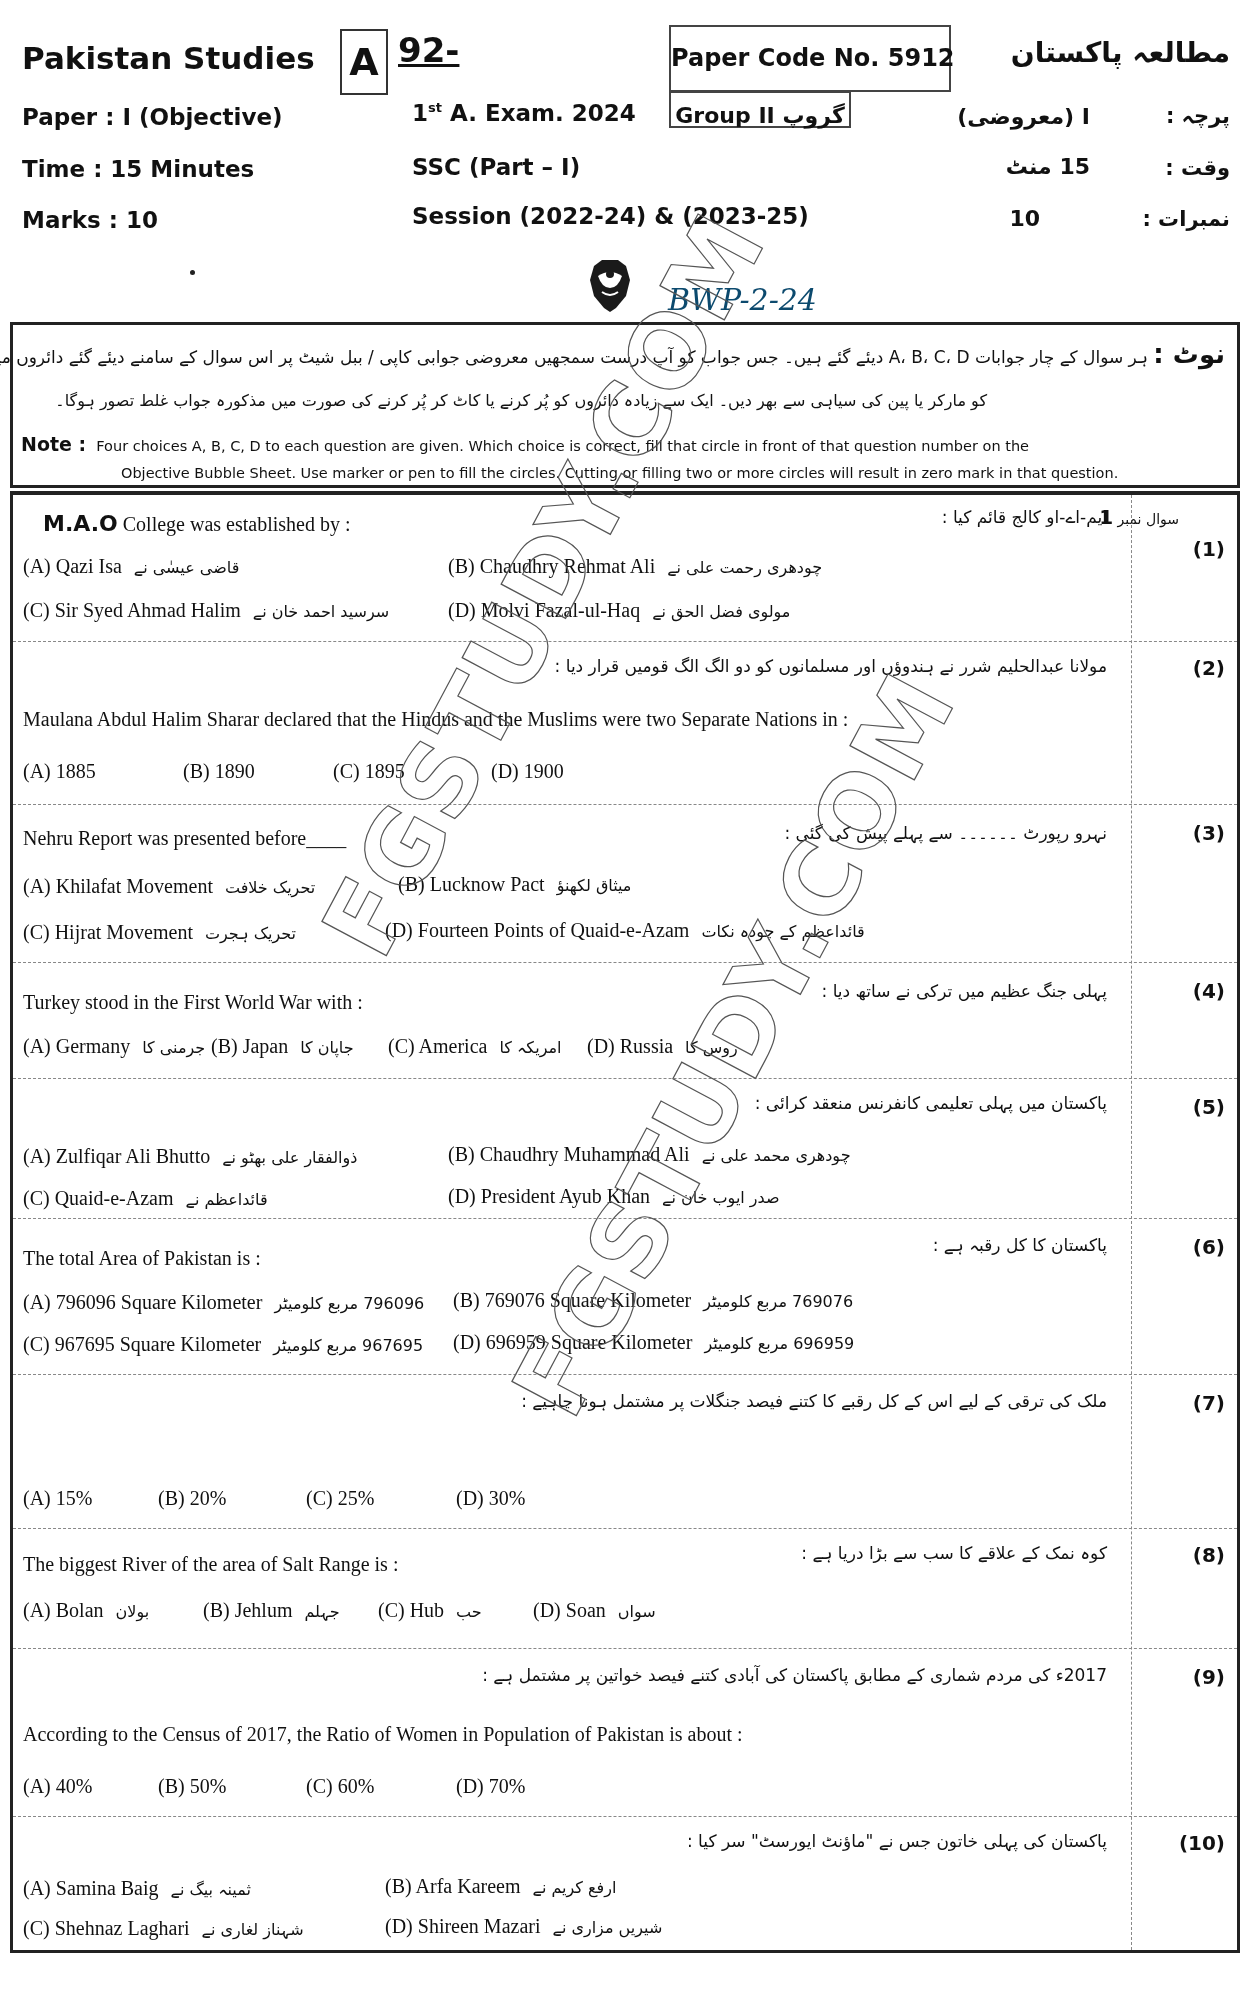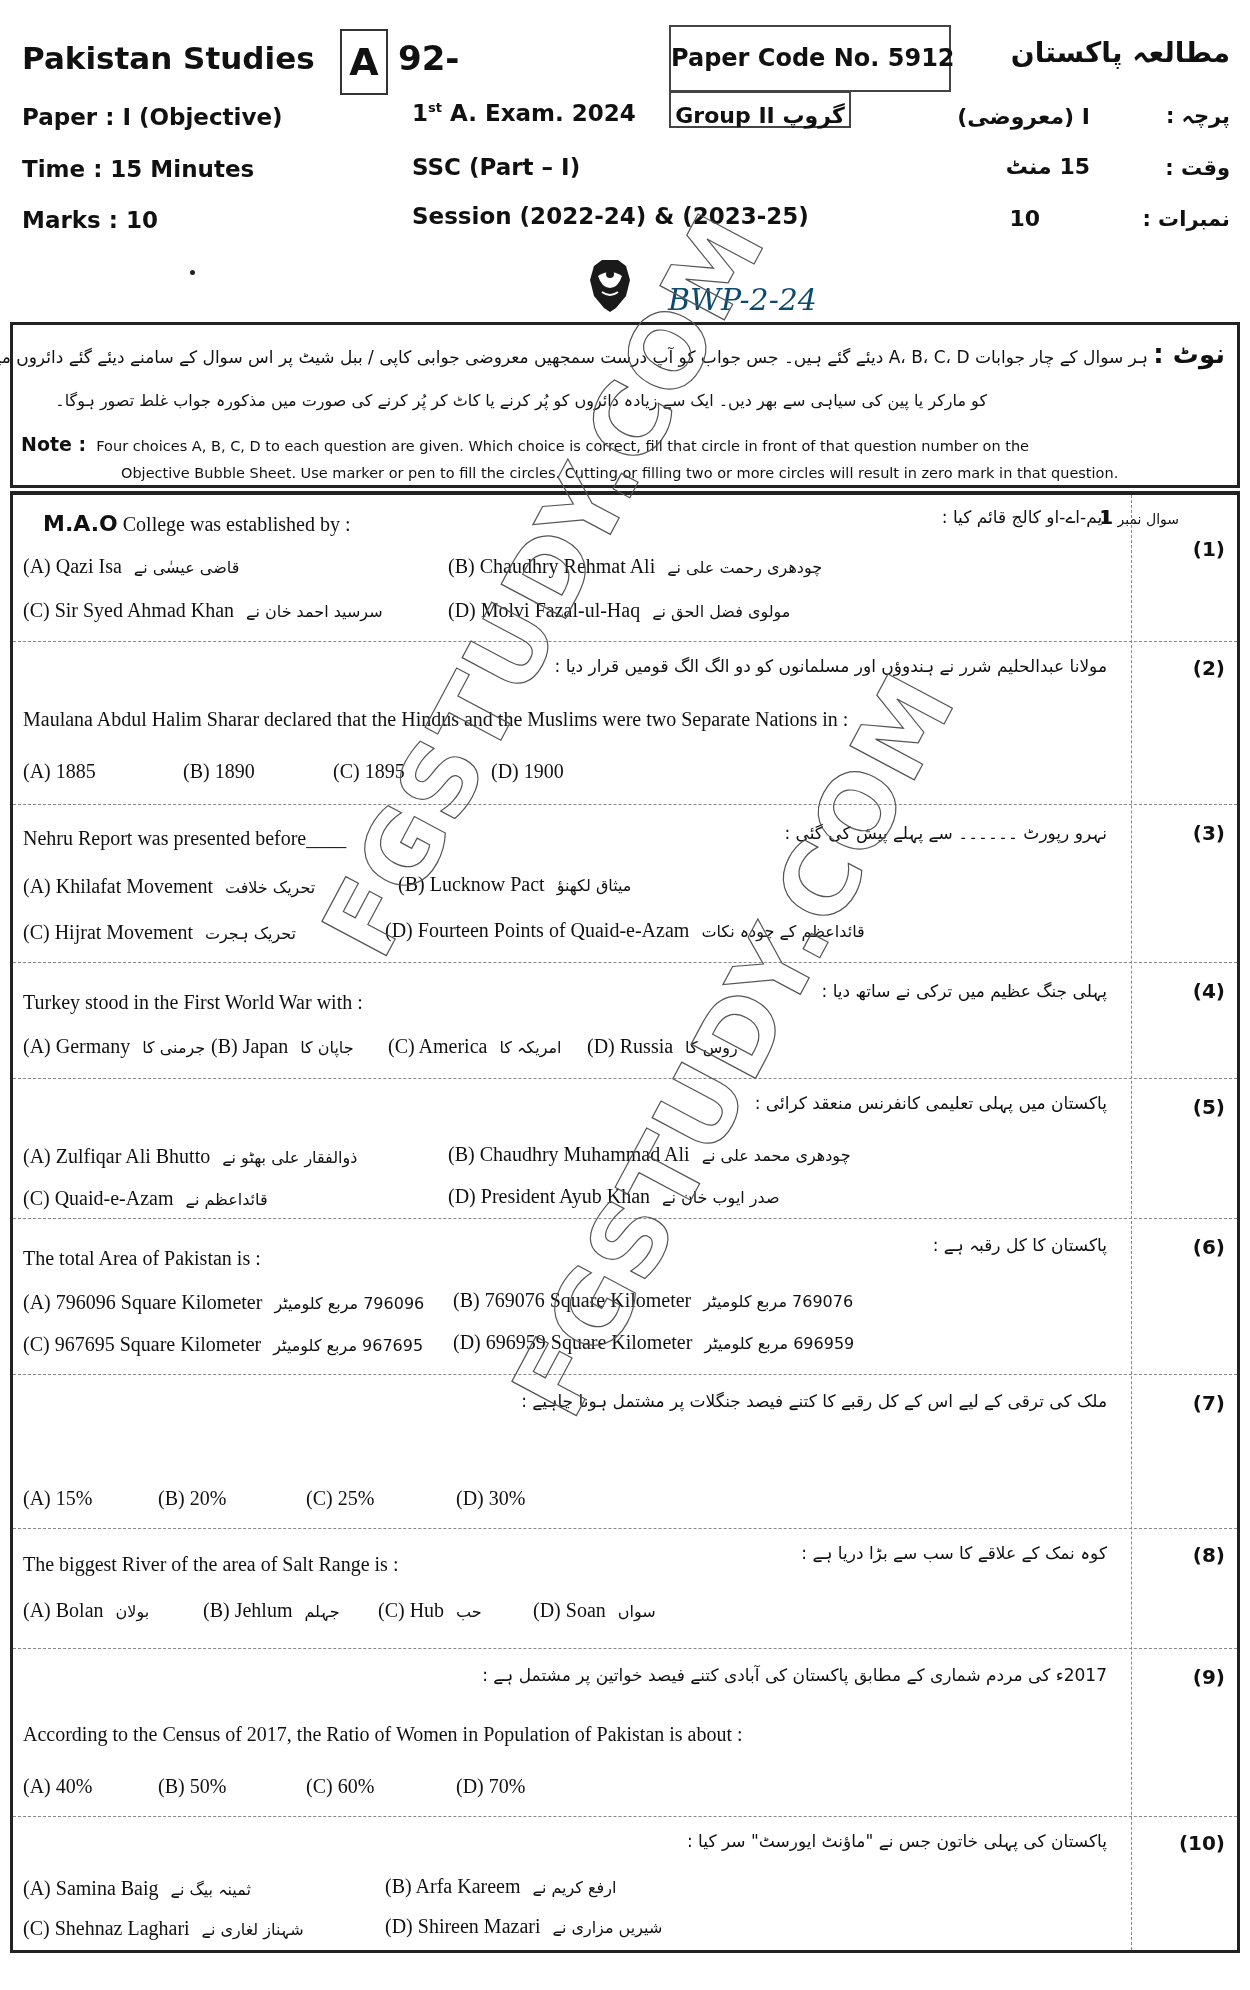--- a/index.html
+++ b/index.html
@@ -5,21 +5,21 @@
   * { box-sizing: border-box; margin: 0; padding: 0; }
   html, body { width: 1250px; height: 1990px; background: #ffffff; overflow: hidden; }
   body { position: relative; color: #111; font-family: "Liberation Serif", serif; }
 
   .sans { font-family: "DejaVu Sans", sans-serif; font-weight: bold; }
   .abs { position: absolute; white-space: nowrap; }
 
   
   .subject { left: 22px; top: 40px; font-size: 31px; }
   .set-box { left: 340px; top: 29px; width: 48px; height: 66px; border: 2px solid #333; font-size: 38px; text-align: center; line-height: 62px; }
-  .set-code { left: 398px; top: 38px; font-size: 34px; }
+  .set-code { left: 398px; top: 30px; font-size: 34px; text-decoration: underline; }
   .hdr-left { left: 22px; font-size: 23px; }
   .hdr-mid { left: 412px; font-size: 23px; }
   .code-box { left: 669px; top: 25px; width: 282px; height: 67px; border: 2px solid #444; font-size: 24px; line-height: 63px; text-align: center; }
   .group-box { left: 669px; top: 91px; width: 182px; height: 37px; border: 2px solid #444; font-size: 22px; line-height: 45px; text-align: center; }
   .urdu { direction: rtl; font-family: "DejaVu Sans", sans-serif; }
   .urdu-title { right: 20px; top: 36px; font-size: 28px; font-weight: bold; }
   .urdu-hdr { right: 20px; font-size: 21px; font-weight: bold; }
   .urdu-hdr-val { font-size: 22px; font-weight: bold; }
 
   .dot { left: 190px; top: 270px; width: 5px; height: 5px; border-radius: 50%; background: #222; }
@@ -98,21 +98,21 @@
 <div class="qtable">
   <div class="qsep"></div>
 
   <div class="qrow" style="top:0;height:147px">
     <div class="qnum-label"><span>سوال نمبر</span> <b>1</b></div>
     <div class="qnum" style="top:42px">(1)</div>
     <div class="q-ur" style="top:12px">ایم-اے-او کالج قائم کیا :</div>
     <div class="q-en" style="top:16px"><span class="big">M.A.O</span><span> College was established by  :</span></div>
     <div class="opt" style="left:10px;top:60px"><span>(A) Qazi Isa</span><span class="ur">قاضی عیسٰی نے</span></div>
     <div class="opt" style="left:435px;top:60px"><span>(B) Chaudhry Rehmat Ali</span><span class="ur">چودھری رحمت علی نے</span></div>
-    <div class="opt" style="left:10px;top:104px"><span>(C) Sir Syed Ahmad Khan</span><span class="ur">سرسید احمد خان نے</span></div>
+    <div class="opt" style="left:10px;top:104px"><span>(C) Sir Syed Ahmad Halim</span><span class="ur">سرسید احمد خان نے</span></div>
     <div class="opt" style="left:435px;top:104px"><span>(D) Molvi Fazal-ul-Haq</span><span class="ur">مولوی فضل الحق نے</span></div>
   </div>
 
   <div class="qrow" style="top:147px;height:163px">
     <div class="qnum" style="top:14px">(2)</div>
     <div class="q-ur" style="top:14px">مولانا عبدالحلیم شرر نے ہندوؤں اور مسلمانوں کو دو الگ الگ قومیں قرار دیا :</div>
     <div class="q-en" style="top:66px">Maulana Abdul Halim Sharar declared that the Hindus and the Muslims were two Separate Nations in  :</div>
     <div class="opt" style="left:10px;top:118px">(A)     1885</div>
     <div class="opt" style="left:170px;top:118px">(B)     1890</div>
     <div class="opt" style="left:320px;top:118px">(C)     1895</div>

